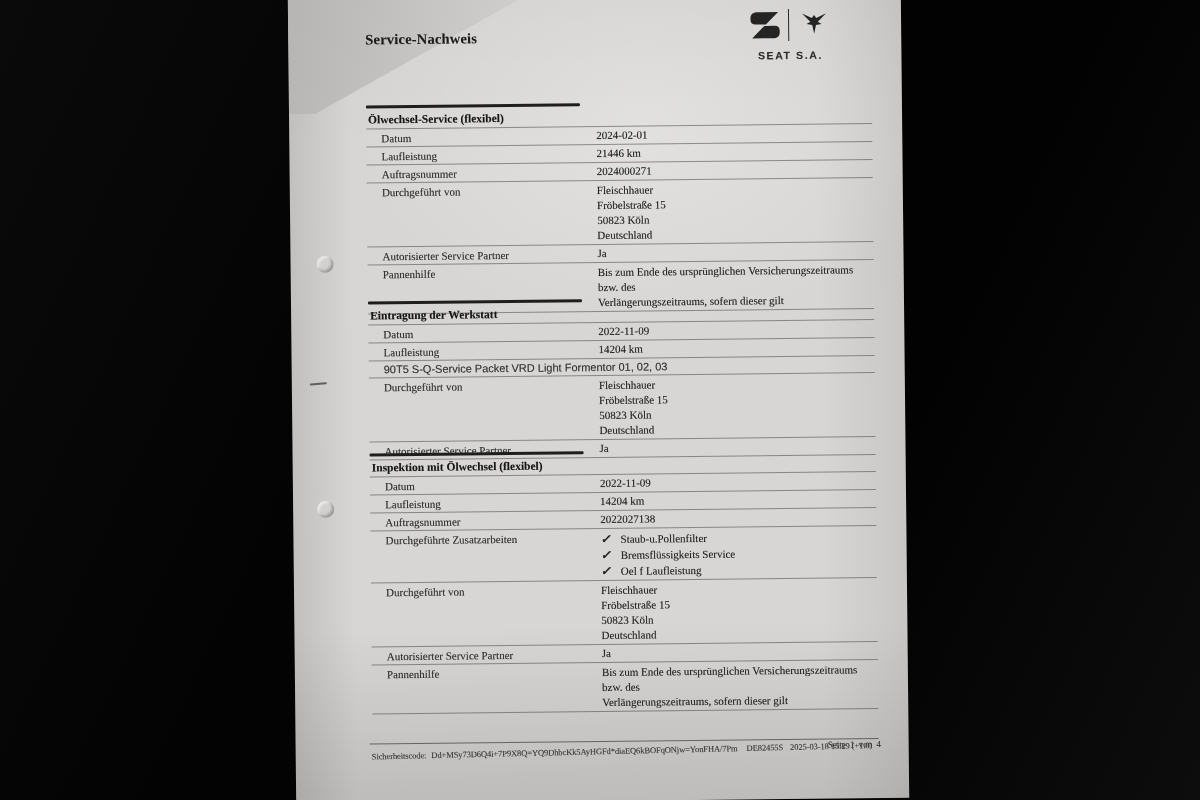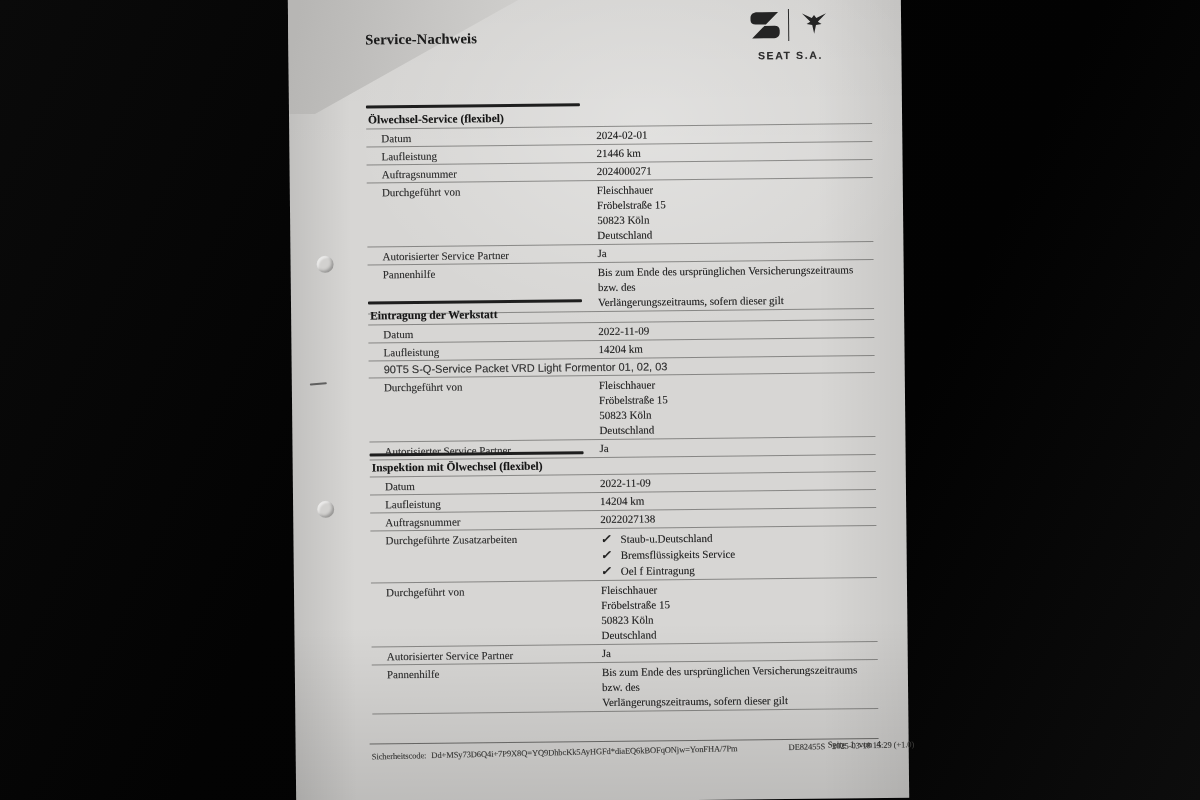--- a/index.html
+++ b/index.html
@@ -52,21 +52,21 @@
   .lbl { width:230px; flex:0 0 230px; padding-left:15px; font-size:11px; line-height:13px; padding-top:2px; color:#2e2e2e; }
   .val { flex:1; font-size:11px; line-height:13px; padding-top:1px; color:#222; }
   .vline { line-height:15px; }
   .fw { padding-left:15px; font-family:"Liberation Sans", sans-serif; font-size:11px; line-height:14px; color:#333; }
   .chkline { line-height:16px; }
   .chk { display:inline-block; width:20px; font-size:12px; font-weight:bold; color:#1f1f1f; font-style:italic; }
 
   .footer-line { position:absolute; left:74px; top:746px; width:509px; height:1px; background:rgba(60,60,58,0.7); }
   .footer-sec { position:absolute; left:76px; top:754px; font-size:8.5px; color:#38383 6; color:#383836;
     transform:rotate(-0.7deg); transform-origin:left center; white-space:nowrap; letter-spacing:-0.1px; }
-  .footer-sec .gap1 { margin-right:5px; } .footer-sec .gap2 { margin-right:9px; } .footer-sec .gap3 { margin-right:7px;margin-left:42px; }
+  .footer-sec .gap1 { margin-right:5px; } .footer-sec .gap2 { margin-right:9px; } .footer-sec .gap3 { margin-right:7px; }
   .footer-page { position:absolute; left:532px; top:747px; font-size:9px; color:#333331; word-spacing:2px; }
 </style>
 </head>
 <body>
 
 <div class="paper">
   <div class="corner-wedge"></div>
   <div class="punch-hole hole-top"></div>
   <div class="punch-hole hole-bottom"></div>
   <div class="pen-mark"></div>
@@ -168,23 +168,23 @@
       <div class="lbl">Laufleistung</div>
       <div class="val">14204 km</div>
     </div>
     <div class="row">
       <div class="lbl">Auftragsnummer</div>
       <div class="val">2022027138</div>
     </div>
     <div class="row">
       <div class="lbl">Durchgeführte Zusatzarbeiten</div>
       <div class="val">
-        <div class="chkline"><span class="chk">✓</span><span>Staub-u.Deutschland</span></div>
+        <div class="chkline"><span class="chk">✓</span><span>Staub-u.Pollenfilter</span></div>
         <div class="chkline"><span class="chk">✓</span><span>Bremsflüssigkeits Service</span></div>
-        <div class="chkline"><span class="chk">✓</span><span>Oel f Eintragung</span></div>
+        <div class="chkline"><span class="chk">✓</span><span>Oel f Laufleistung</span></div>
       </div>
     </div>
     <div class="row">
       <div class="lbl">Durchgeführt von</div>
       <div class="val">
         <div class="vline">Fleischhauer</div>
         <div class="vline">Fröbelstraße 15</div>
         <div class="vline">50823 Köln</div>
         <div class="vline">Deutschland</div>
       </div>

